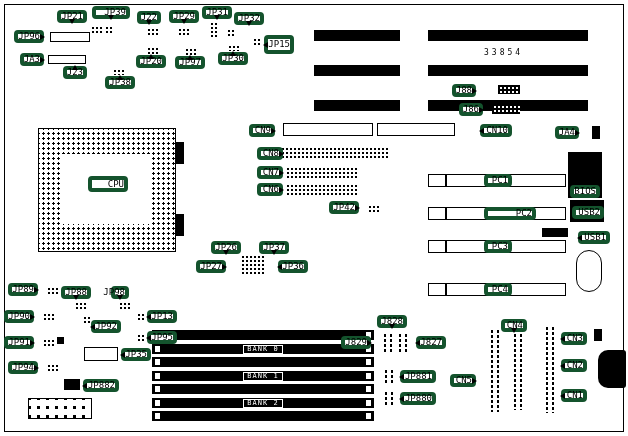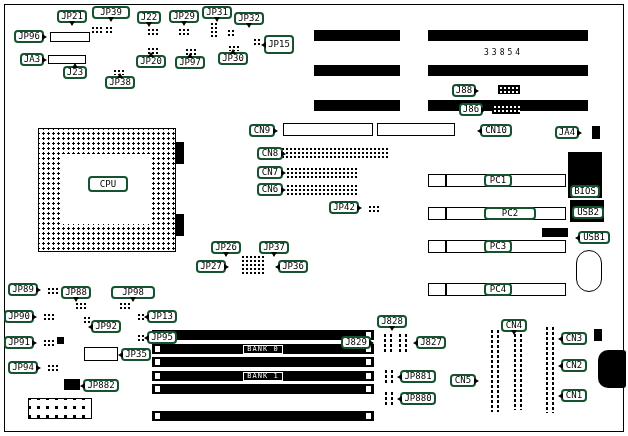--- a/index.html
+++ b/index.html
@@ -62,22 +62,22 @@
   }
   .simm::before { left: 3px; }
   .simm::after { right: 3px; }
   .simm .btext {
     color: #fff; font-size: 7px; line-height: 7px;
     border: 1px solid #fff; padding: 0 3px;
     letter-spacing: 1px; white-space: nowrap;
   }
   .label {
     position: absolute; z-index: 6;
-    background: #fff; border: 2px solid #14532d; border-radius: 4px;
-    display: flex; align-items: center; justify-content: center;
+    background: #fff; border: 4px solid #14532d; border-radius: 4px;
+    display: flex; align-items: center; justify-content: flex-end;
     font-size: 9px; line-height: 1; color: #000;
   }
   .tail { position: absolute; width: 0; height: 0; }
   .tail.right { right: -5px; top: 50%; transform: translateY(-50%);
     border-top: 3px solid transparent; border-bottom: 3px solid transparent; border-left: 5px solid #000; }
   .tail.left { left: -5px; top: 50%; transform: translateY(-50%);
     border-top: 3px solid transparent; border-bottom: 3px solid transparent; border-right: 5px solid #000; }
   .tail.down { bottom: -5px; left: 50%; transform: translateX(-50%);
     border-left: 3px solid transparent; border-right: 3px solid transparent; border-top: 5px solid #000; }
   .tail.up { top: -5px; left: 50%; transform: translateX(-50%);
@@ -145,20 +145,23 @@
     <div class="comp power" style="left: 28px; top: 398px; width: 64px; height: 21px;"></div>
     <div class="comp simm" style="left: 152px; top: 330px; width: 222px; height: 10px;"></div>
     <div class="comp simm" style="left: 152px; top: 344px; width: 222px; height: 10px;">
       <span class="btext">BANK 0</span>
     </div>
     <div class="comp simm" style="left: 152px; top: 357px; width: 222px; height: 10px;"></div>
     <div class="comp simm" style="left: 152px; top: 371px; width: 222px; height: 10px;">
       <span class="btext">BANK 1</span>
     </div>
     <div class="comp simm" style="left: 152px; top: 384px; width: 222px; height: 10px;"></div>
+    <div class="comp simm" style="left: 152px; top: 398px; width: 222px; height: 10px;">
+      <span class="btext">BANK 2</span>
+    </div>
     <div class="comp simm" style="left: 152px; top: 411px; width: 222px; height: 10px;"></div>
     <div class="comp vdots" style="left: 381px; top: 332px; width: 12px; height: 20px;"></div>
     <div class="comp vdots" style="left: 396px; top: 332px; width: 12px; height: 20px;"></div>
     <div class="comp vdots" style="left: 382px; top: 368px; width: 12px; height: 17px;"></div>
     <div class="comp vdots" style="left: 382px; top: 390px; width: 12px; height: 17px;"></div>
     <div class="comp vdots" style="left: 488px; top: 328px; width: 13px; height: 84px;"></div>
     <div class="comp vdots" style="left: 511px; top: 332px; width: 13px; height: 78px;"></div>
     <div class="comp vdots" style="left: 543px; top: 325px; width: 14px; height: 88px;"></div>
     <div class="comp bar" style="left: 594px; top: 329px; width: 8px; height: 12px;"></div>
     <div class="comp kb" style="left: 598px; top: 350px; width: 28px; height: 38px;"></div>
@@ -293,21 +296,21 @@
       <i class="tail left"></i>
     </div>
     <div class="label" style="left: 8px; top: 283px; width: 30px; height: 13px;">
       <span>JP89</span>
       <i class="tail right"></i>
     </div>
     <div class="label" style="left: 61px; top: 286px; width: 30px; height: 13px;">
       <span>JP88</span>
       <i class="tail down"></i>
     </div>
-    <div class="label" style="left: 111px; top: 286px; width: 44px; height: 13px;">
+    <div class="label" style="left: 111px; top: 286px; width: 18px; height: 13px;">
       <span>JP98</span>
       <i class="tail down"></i>
     </div>
     <div class="label" style="left: 4px; top: 310px; width: 30px; height: 13px;">
       <span>JP90</span>
       <i class="tail right"></i>
     </div>
     <div class="label" style="left: 91px; top: 320px; width: 30px; height: 13px;">
       <span>JP92</span>
       <i class="tail left"></i>

